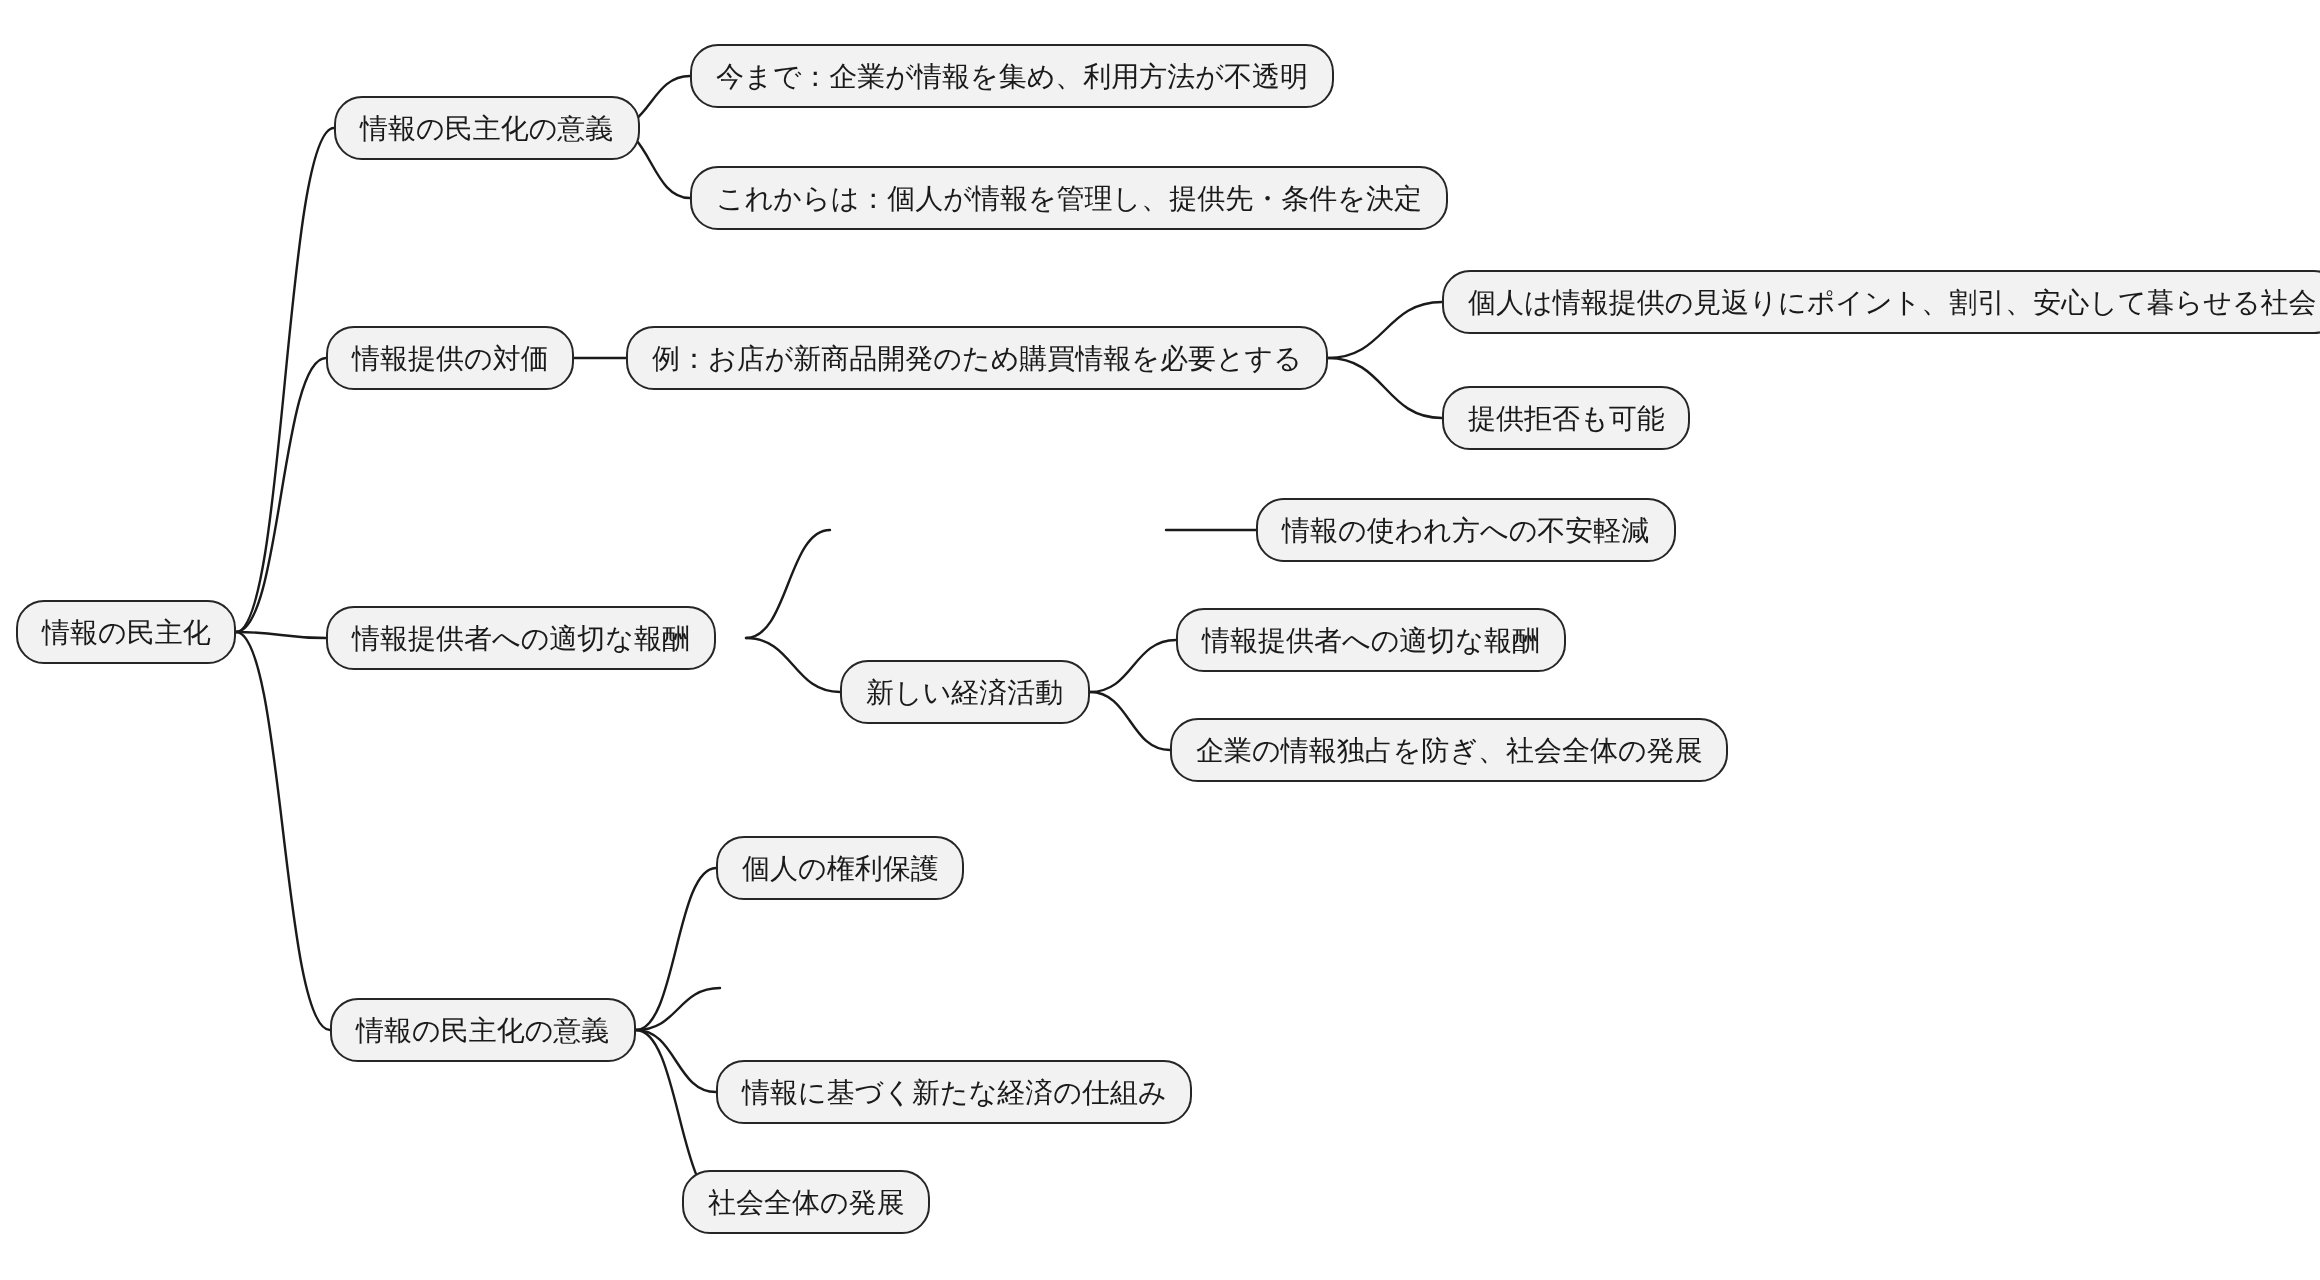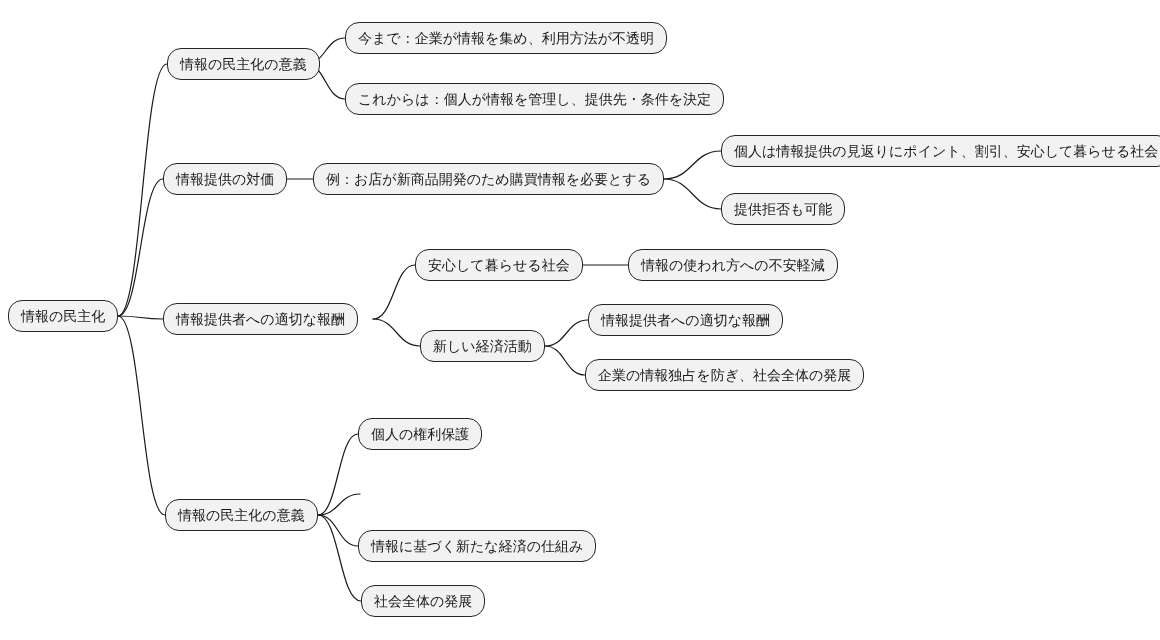--- a/index.html
+++ b/index.html
@@ -87,32 +87,31 @@
   <div class="node" id="n-b2" style="left:163px; top:163px">情報提供の対価</div>
 
   <div class="node" id="n-b2c1" style="left:313px; top:163px">例：お店が新商品開発のため購買情報を必要とする</div>
 
   <div class="node" id="n-b2c1a" style="left:721px; top:135px">個人は情報提供の見返りにポイント、割引、安心して暮らせる社会</div>
 
   <div class="node" id="n-b2c1b" style="left:721px; top:193px">提供拒否も可能</div>
 
   <div class="node" id="n-b3" style="left:163px; top:303px">情報提供者への適切な報酬</div>
 
-  <div class="node" id="n-b3c1" style="left:415px; top:249px">安心して暮らせる社会</div>
 
   <div class="node" id="n-b3c1a" style="left:628px; top:249px">情報の使われ方への不安軽減</div>
 
   <div class="node" id="n-b3c2a" style="left:588px; top:304px">情報提供者への適切な報酬</div>
 
   <div class="node" id="n-b3c2" style="left:420px; top:330px">新しい経済活動</div>
 
   <div class="node" id="n-b3c2b" style="left:585px; top:359px">企業の情報独占を防ぎ、社会全体の発展</div>
 
   <div class="node" id="n-b4c1" style="left:358px; top:418px">個人の権利保護</div>
 
   <div class="node" id="n-b4" style="left:165px; top:499px">情報の民主化の意義</div>
 
 
   <div class="node" id="n-b4c3" style="left:358px; top:530px">情報に基づく新たな経済の仕組み</div>
 
-  <div class="node" id="n-b4c4" style="left:361px; top:585px">社会全体の発展</div>
+  <div class="node" id="n-b4c4" style="left:341px; top:585px">社会全体の発展</div>
 
 </div>
 
 </body></html>

